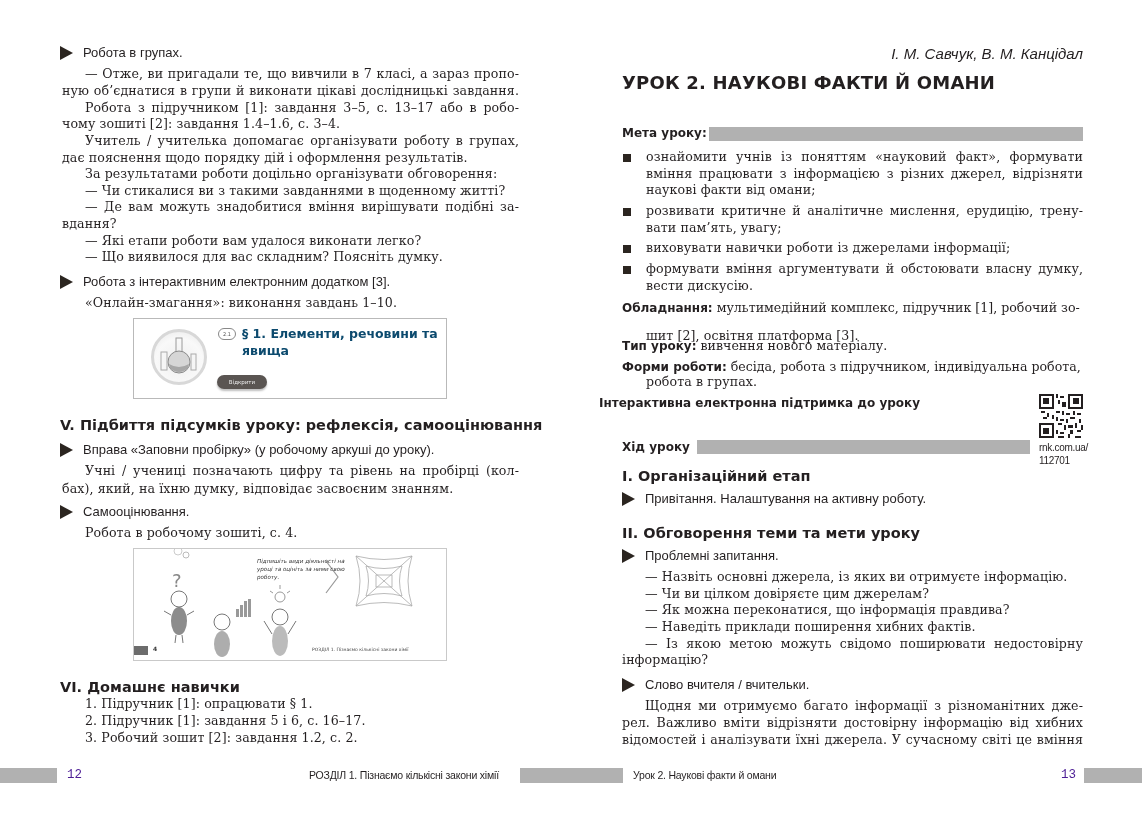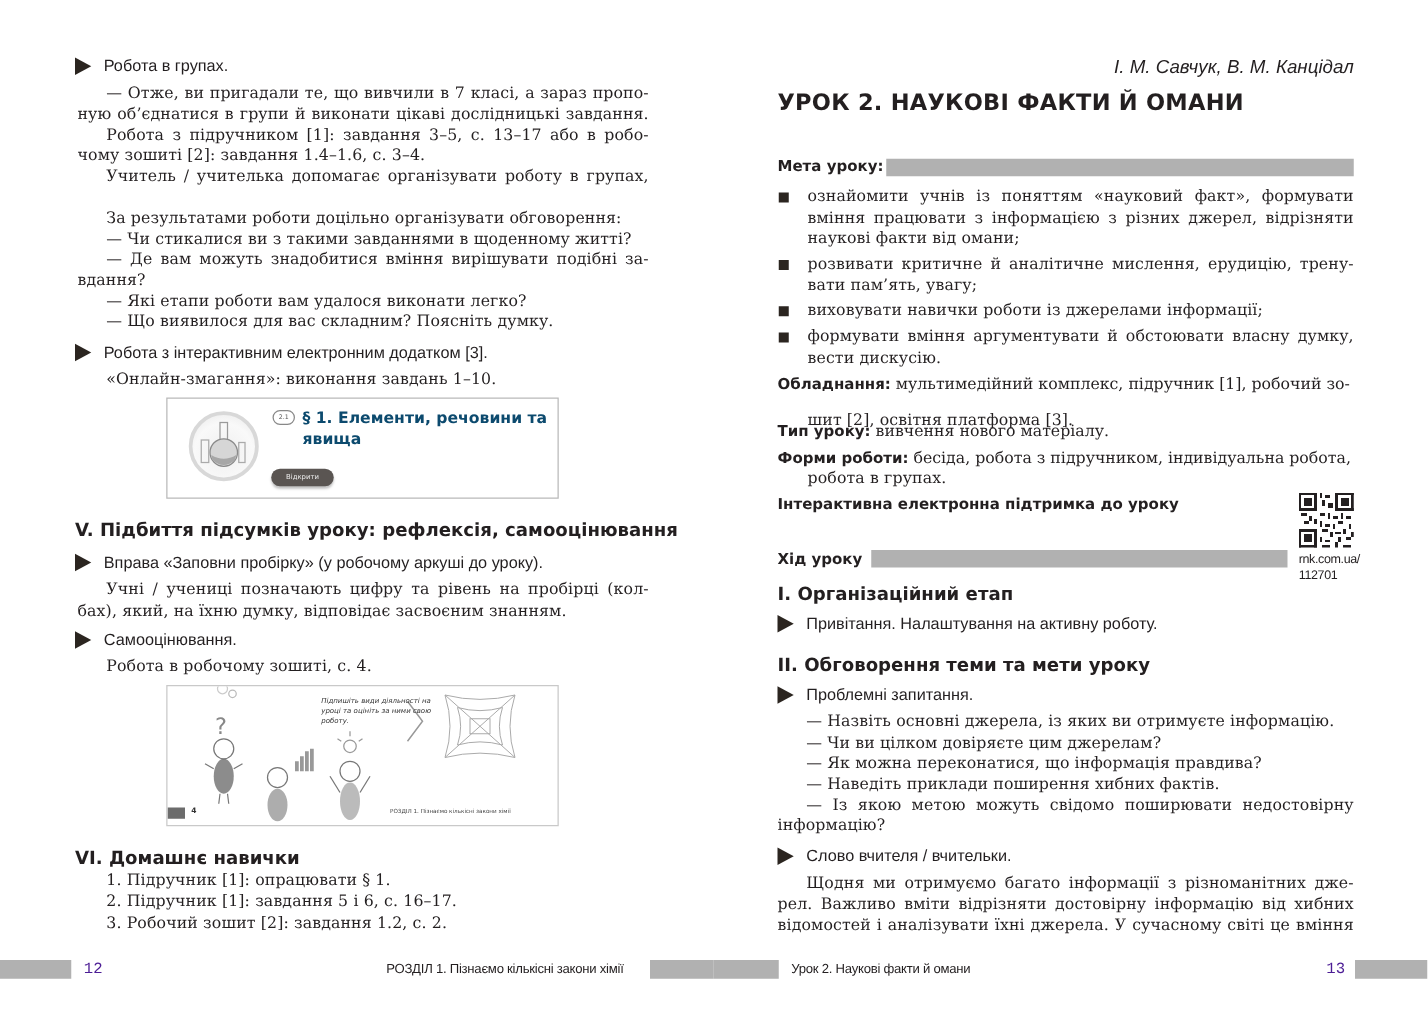--- a/index.html
+++ b/index.html
@@ -45,20 +45,21 @@
 <div class="page page-left">
 
   <div class="tri" style="left:60px; top:46px;"></div>
   <div class="sansline" style="left:83px; top:45px;">Робота в групах.</div>
 
   <div class="line just" style="left:85px; top:66px; width:434px;">— Отже, ви пригадали те, що вивчили в 7 класі, а зараз пропо-</div>
   <div class="line just" style="left:62px; top:83px; width:457px;">ную об’єднатися в групи й виконати цікаві дослідницькі завдання.</div>
   <div class="line just" style="left:85px; top:100px; width:434px;">Робота з підручником [1]: завдання 3–5, с. 13–17 або в робо-</div>
   <div class="line" style="left:62px; top:116px;">чому зошиті [2]: завдання 1.4–1.6, с. 3–4.</div>
   <div class="line just" style="left:85px; top:133px; width:434px;">Учитель / учителька допомагає організувати роботу в групах,</div>
+  <div class="line" style="left:62px; top:150px;">дає пояснення щодо порядку дій і оформлення результатів.</div>
   <div class="line" style="left:85px; top:166px;">За результатами роботи доцільно організувати обговорення:</div>
   <div class="line" style="left:85px; top:183px;">— Чи стикалися ви з такими завданнями в щоденному житті?</div>
   <div class="line just" style="left:85px; top:199px; width:434px;">— Де вам можуть знадобитися вміння вирішувати подібні за-</div>
   <div class="line" style="left:62px; top:216px;">вдання?</div>
   <div class="line" style="left:85px; top:233px;">— Які етапи роботи вам удалося виконати легко?</div>
   <div class="line" style="left:85px; top:249px;">— Що виявилося для вас складним? Поясніть думку.</div>
 
   <div class="tri" style="left:60px; top:275px;"></div>
   <div class="sansline" style="left:83px; top:274px;">Робота з інтерактивним електронним додатком [3].</div>
   <div class="line" style="left:85px; top:295px;">«Онлайн-змагання»: виконання завдань 1–10.</div>
@@ -175,21 +176,21 @@
 
 <div class="abs" style="left:622px; top:336px; white-space:nowrap;">
   <span class="label-b">Тип уроку:</span><span class="serif" style="font-size:12.6px;"> вивчення нового матеріалу.</span>
 </div>
 
 <div class="abs" style="left:622px; top:357px; white-space:nowrap;">
   <span class="label-b">Форми роботи:</span><span class="serif" style="font-size:12.6px;"> бесіда, робота з підручником, індивідуальна робота,</span>
 </div>
 <div class="line" style="left:646px; top:374px;">робота в групах.</div>
 
-<div class="abs label-b" style="left:622px; top:396px; white-space:nowrap;text-align:center;">Інтерактивна електронна підтримка до уроку</div>
+<div class="abs label-b" style="left:599px; top:396px; white-space:nowrap;text-align:center;">Інтерактивна електронна підтримка до уроку</div>
 
 <svg class="qr" viewBox="0 0 21 21" shape-rendering="crispEdges">
   <rect width="21" height="21" fill="#fff"></rect>
   <g fill="#231f20">
     <rect x="0" y="0" width="7" height="1"></rect>
       <rect x="0" y="6" width="7" height="1"></rect>
       <rect x="0" y="0" width="1" height="7"></rect>
       <rect x="6" y="0" width="1" height="7"></rect>
       <rect x="2" y="2" width="3" height="3"></rect>
     <rect x="14" y="0" width="7" height="1"></rect>

